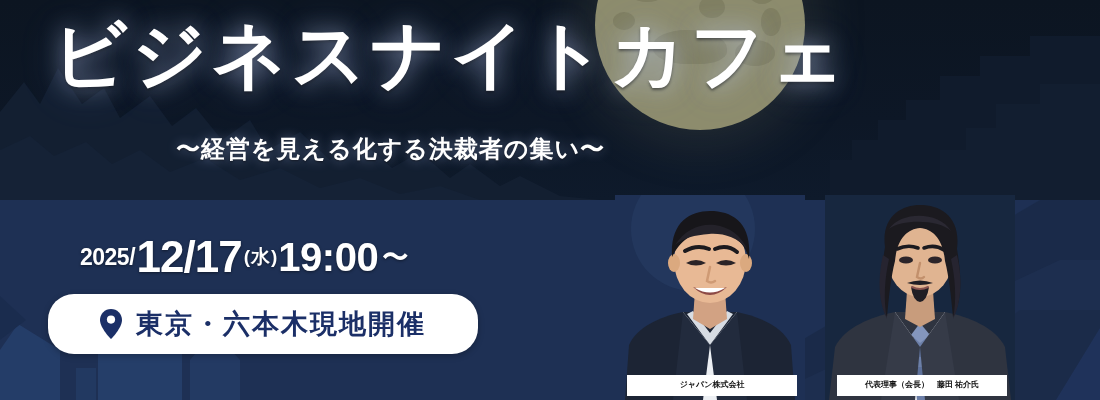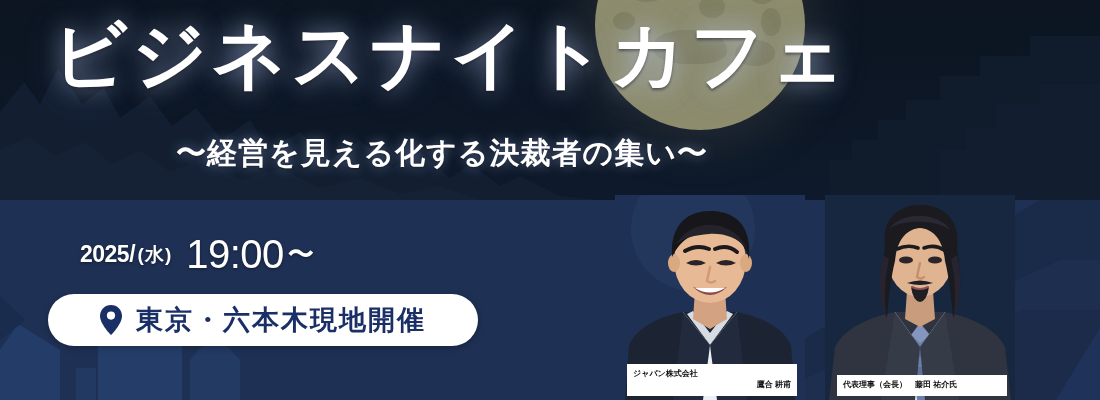--- a/index.html
+++ b/index.html
@@ -46,62 +46,62 @@
   }
   .title{
     margin:0;padding:0 0 0 52px;
     font-size:74px;line-height:1.05;font-weight:bold;color:#ffffff;
     letter-spacing:4px;
     text-shadow:0 0 22px rgba(200,215,255,.55),0 0 44px rgba(160,185,255,.30),0 2px 3px rgba(0,0,0,.55);
   }
   .subtitle{
     position:absolute;left:0;top:133px;width:876px;
     padding-left:176px;
-    font-size:30px;font-weight:bold;color:#ffffff;letter-spacing:1px;
+    font-size:24px;font-weight:bold;color:#ffffff;letter-spacing:1px;
     text-shadow:0 0 12px rgba(180,200,255,.45),0 1px 2px rgba(0,0,0,.6);
   }
   
   .date-line{
     position:absolute;left:80px;top:232px;
     display:flex;align-items:center;color:#ffffff;white-space:nowrap;
     text-shadow:0 1px 3px rgba(0,0,0,.45);
   }
   .d-year{font-size:23px;font-weight:bold;letter-spacing:-.5px;}
   .d-slash{font-size:23px;font-weight:bold;}
   .d-md{font-size:44px;font-weight:bold;letter-spacing:-1px;margin-left:1px;}
   .d-dow{font-size:19px;font-weight:bold;margin-left:2px;letter-spacing:1px;}
-  .d-time{font-size:40px;font-weight:normal;margin-left:14px;letter-spacing:-.5px;}
+  .d-time{font-size:40px;font-weight:bold;letter-spacing:-.5px;}
   .d-tilde{font-size:26px;font-weight:bold;margin-left:4px;}
   
   .pill{
     position:absolute;left:48px;top:294px;
-    width:430px;height:52px;border-radius:26px;background:#ffffff;
+    width:430px;height:60px;border-radius:26px;background:#ffffff;
     display:flex;align-items:center;justify-content:center;gap:14px;
     box-shadow:0 2px 6px rgba(0,0,0,.25);
   }
   .pin{width:22px;height:30px;flex:0 0 auto;display:block;}
   .pill-label{
     font-size:27px;font-weight:bold;color:#1b2f67;letter-spacing:2px;
   }
   
   .speaker{position:absolute;bottom:0;width:190px;height:205px;}
   .sp1{left:615px;}
   .sp2{left:825px;}
   .photo{position:absolute;left:0;bottom:0;width:190px;height:205px;overflow:hidden;}
   .caption{
     position:absolute;left:12px;bottom:4px;width:170px;
     background:#ffffff;color:#111111;
     padding:4px 6px 5px;
     font-size:8px;line-height:1.45;font-weight:bold;
     letter-spacing:0px;
   }
-  .cap-org{text-align:left;}
+  .cap-org{text-align:center;}
   .cap-role{text-align:center;}
   .cap-name{text-align:right;}
-  .cap-role2{text-align:left;}
+  .cap-role2{text-align:center;}
 </style>
 </head>
 <body>
 
 <div class="banner">
 
   <div class="sky"></div>
 
   <div class="moon">
     <div class="crater c1"></div>
@@ -145,20 +145,21 @@
   </svg>
 
   <div class="title-wrap">
     <h1 class="title">ビジネスナイトカフェ</h1>
   </div>
   <div class="subtitle">〜経営を見える化する決裁者の集い〜</div>
 
   <div class="date-line">
     <span class="d-year">2025</span>
     <span class="d-slash">/</span>
+    <span class="d-md">12/17</span>
     <span class="d-dow">(水)</span>
     <span class="d-time">19:00</span>
     <span class="d-tilde">〜</span>
   </div>
 
   <div class="pill">
     <svg class="pin" viewBox="0 0 22 30">
       <path d="M11,0 C4.9,0 0,4.9 0,11 C0,19.2 11,30 11,30 C11,30 22,19.2 22,11 C22,4.9 17.1,0 11,0 Z" fill="#1b2f67"></path>
       <circle cx="11" cy="10.6" r="4.1" fill="#ffffff"></circle>
     </svg>
@@ -203,21 +204,20 @@
         <path d="M101,68 q10,-6 20,0 q-10,5 -20,0 Z" fill="#2a2327"></path>
 
         <path d="M95,72 L92,86 q4,3 8,0" stroke="#cf9a74" stroke-width="2.5" fill="none" stroke-linecap="round"></path>
 
         <path d="M78,92 q17,16 34,0 q-17,7 -34,0 Z" fill="#8d4a46"></path>
         <path d="M80,93 q15,9 30,0 Z" fill="#ffffff"></path>
       </g>
     </svg>
     <div class="caption">
       <div class="cap-org">ジャパン株式会社</div>
-      <div class="cap-name">鷹合 耕甫</div>
     </div>
   </div>
 
   <div class="speaker sp2">
     <svg class="photo" viewBox="0 0 190 205" preserveAspectRatio="xMidYMax meet">
       <defs>
         <clipPath id="clip2">
             <rect x="0" y="0" width="190" height="205"></rect>
           </clipPath>
       </defs>

